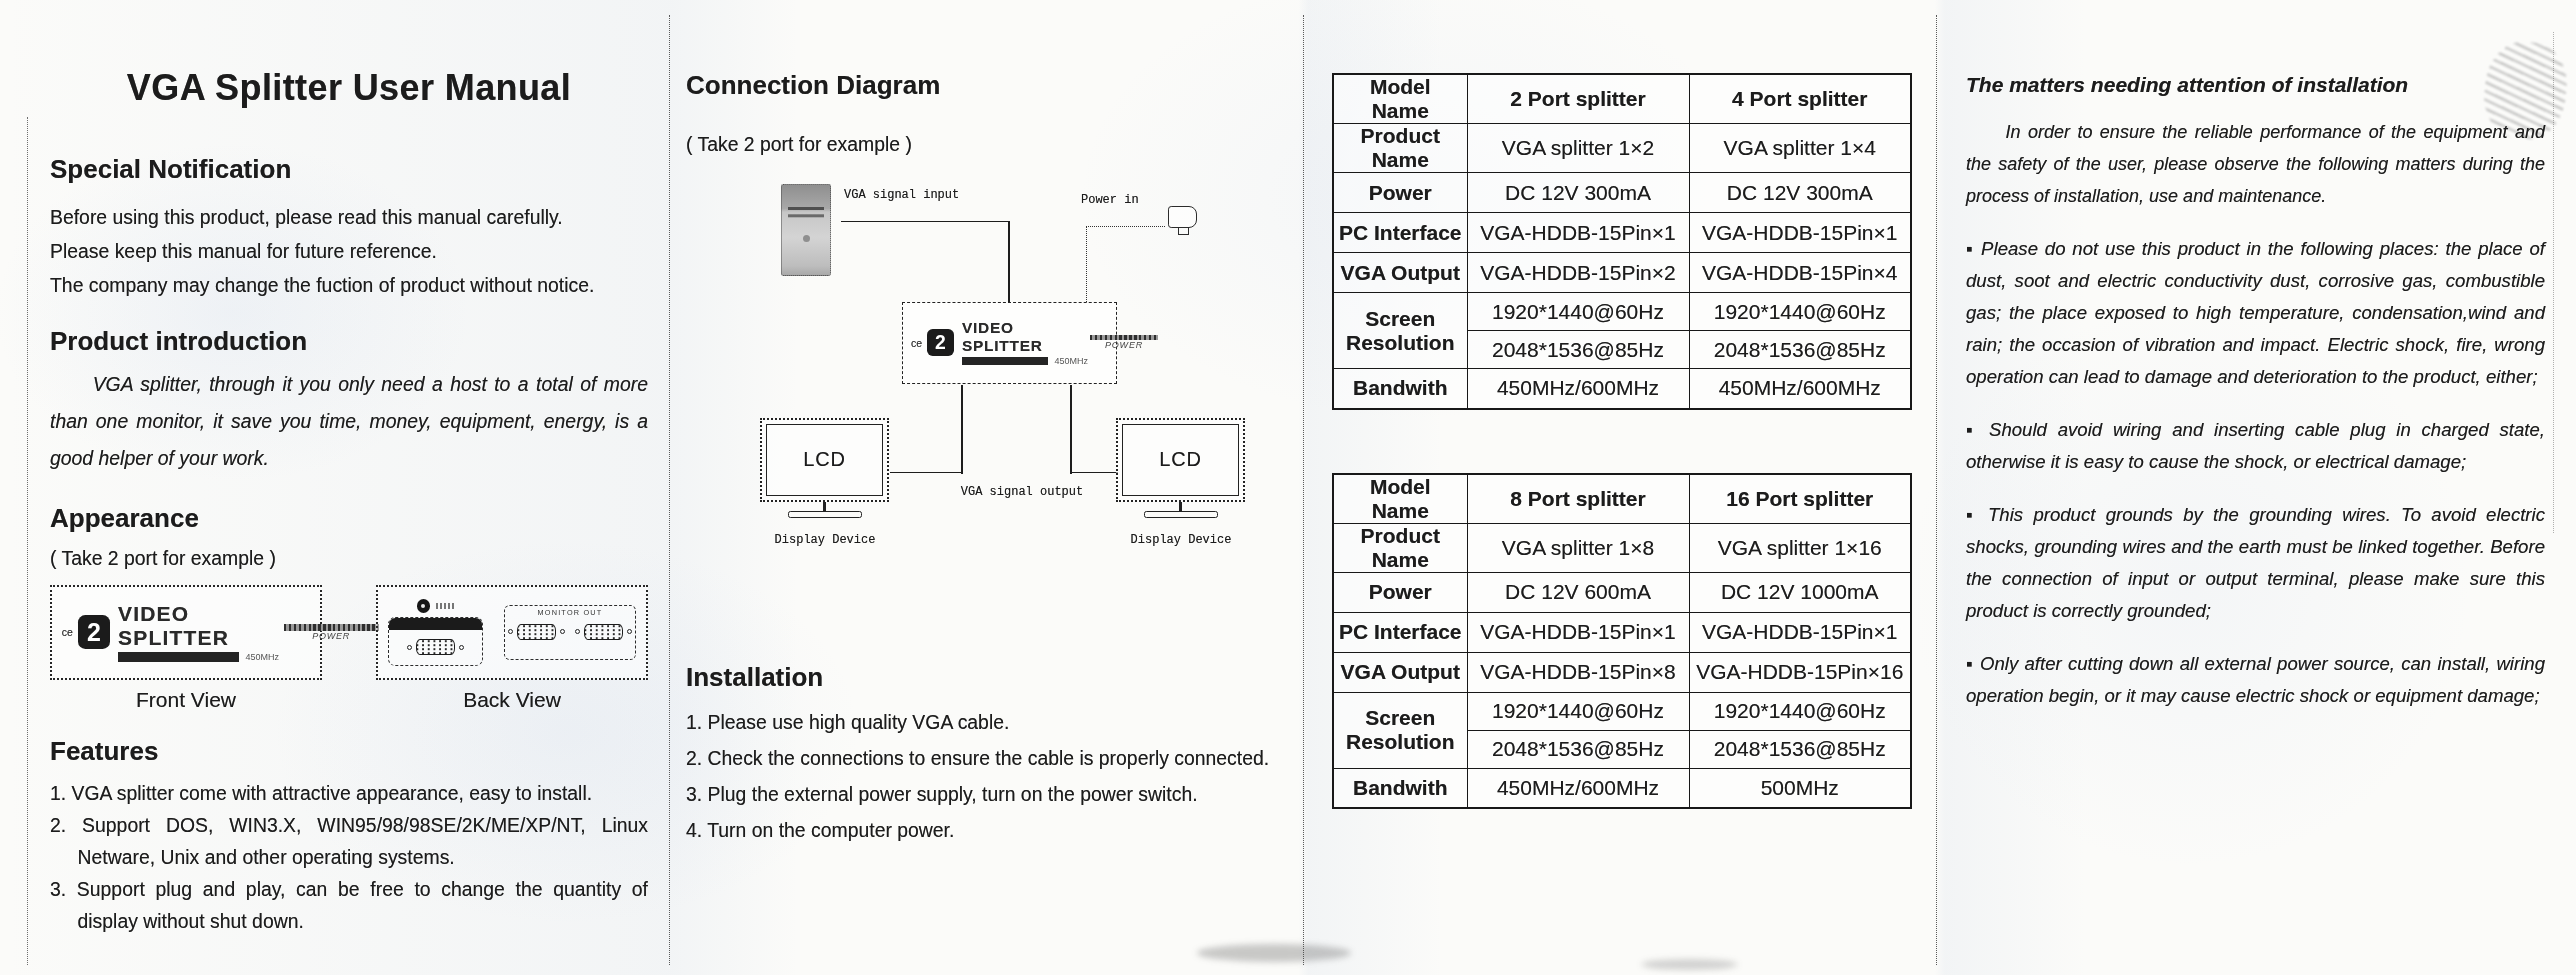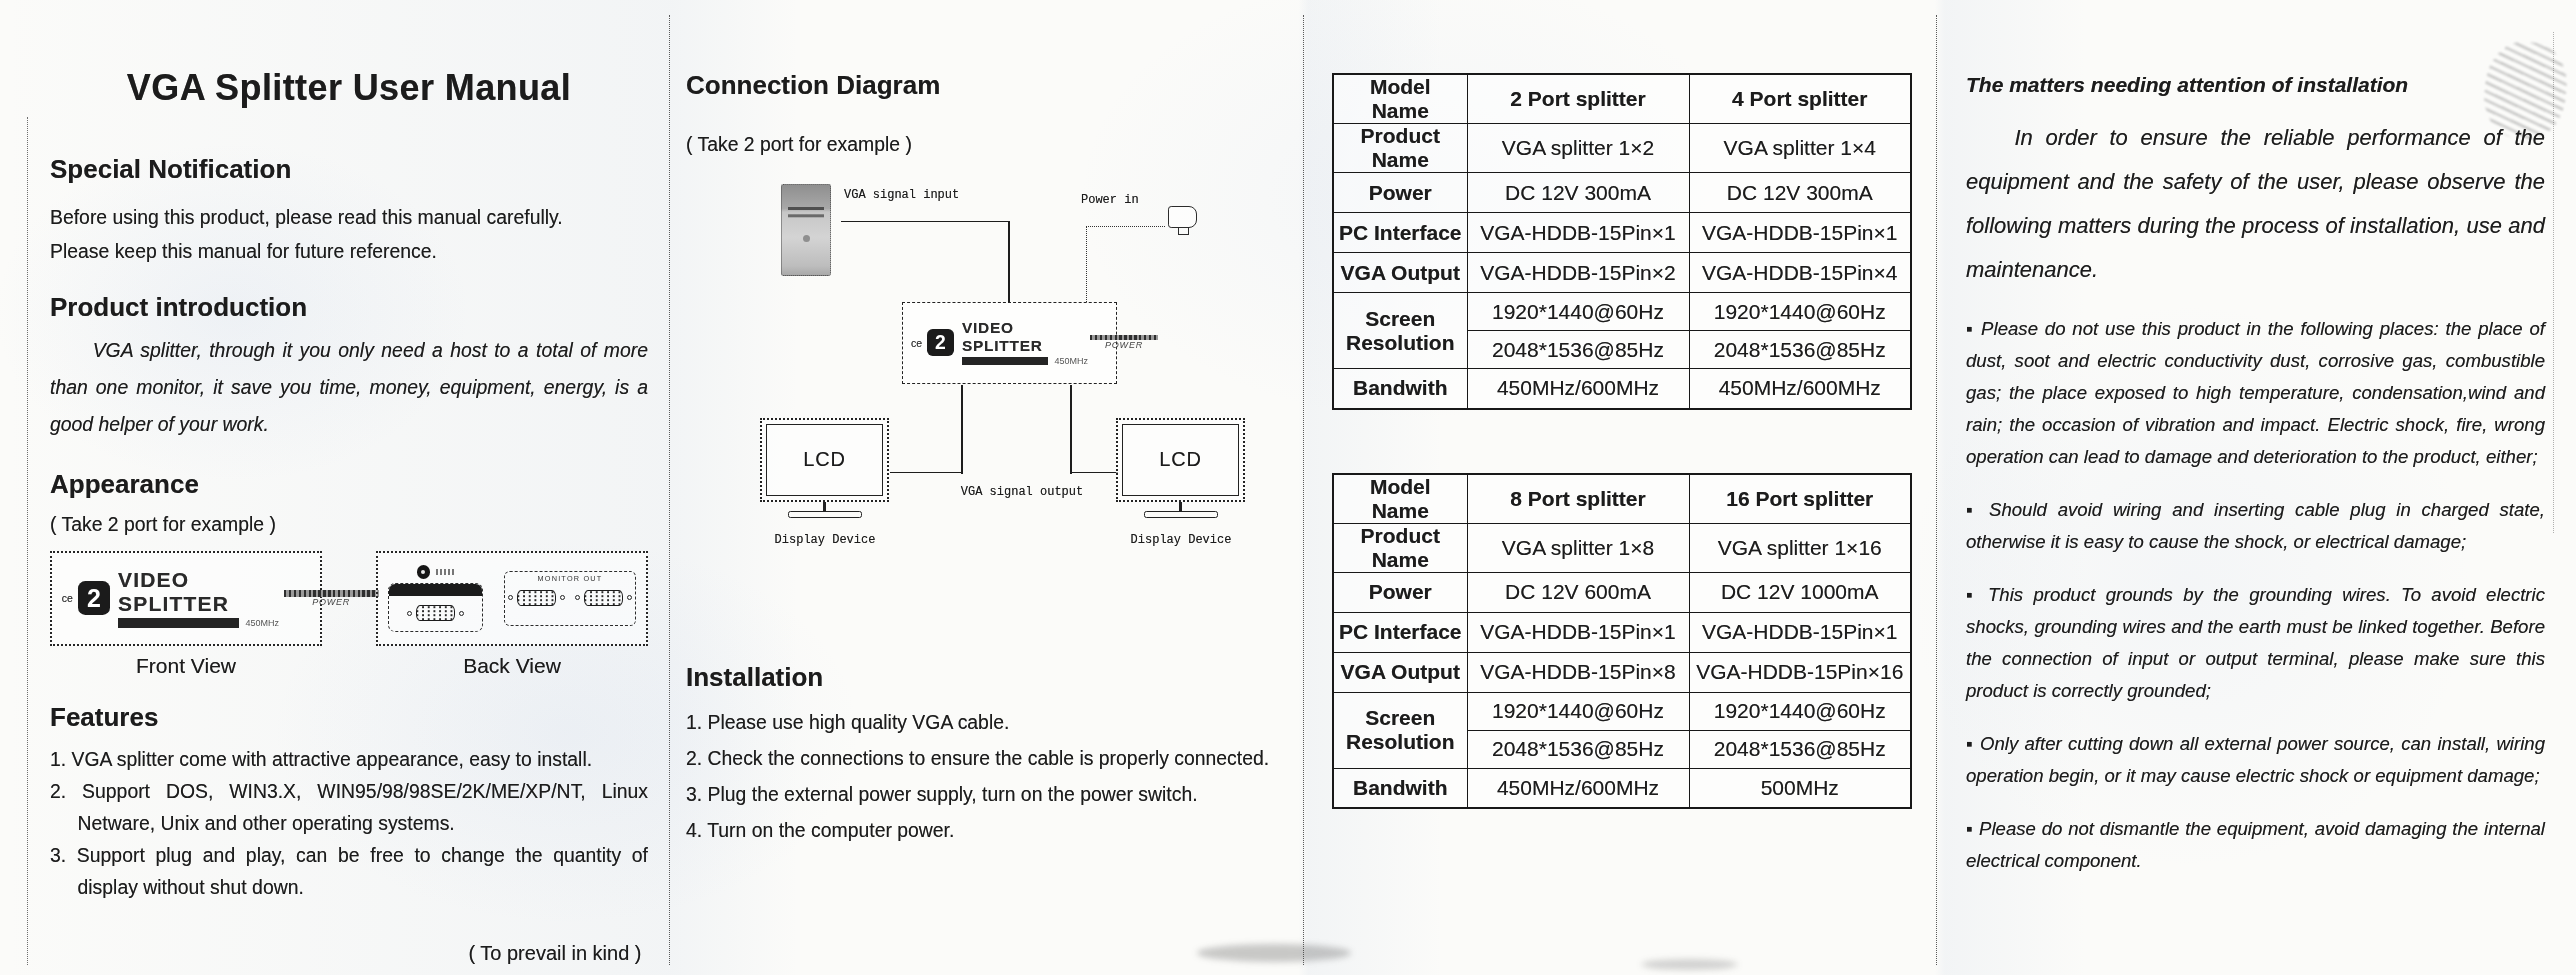--- a/index.html
+++ b/index.html
@@ -128,21 +128,21 @@
   .spec-table.second { margin-top:63px; }
   .spec-table td, .spec-table th { border:1.6px solid #181818; text-align:center; vertical-align:middle; font-size:21px; padding:0 4.9px; }
   .spec-table .lbl { font-weight:bold; width:134px; }
   .spec-table .val { width:222px; font-weight:normal; }
   .spec-table th.val { font-weight:bold; }
   .row-n  { height:40px; }
   .row-sr { height:38px; }
 
   
   .p4 .h2.mat { margin-top:24px; font-size:21px; }
-  .p4 .intro { margin-top:19.4px; font-size:22px; line-height:44px; text-align:justify; text-indent:2.2em; }
+  .p4 .intro { margin-top:19.4px; font-size:18px; line-height:32px; text-align:justify; text-indent:2.2em; }
   .p4 .bullet { margin-top:21px; font-size:18.6px; line-height:32px; text-align:justify; }
 </style>
 </head>
 <body>
 
 <div class="tint"></div>
 <div class="edge-left"></div>
 <div class="divider d1"></div>
 <div class="divider d2"></div>
 <div class="divider d3"></div>
@@ -151,20 +151,21 @@
 <div class="smudge-b1"></div>
 <div class="smudge-b2"></div>
 
 <section class="panel p1">
   <h1 class="doc-title">VGA Splitter User Manual</h1>
 
   <h2 class="h2 sn">Special Notification</h2>
   <div class="sn-lines">
     <div class="body-line">Before using this product, please read this manual carefully.</div>
     <div class="body-line">Please keep this manual for future reference.</div>
+    <div class="body-line">The company may change the fuction of product without notice.</div>
   </div>
 
   <h2 class="h2 pi">Product introduction</h2>
   <p class="para indent pi-body">VGA splitter, through it you only need a host to a total of more than one monitor, it save you time, money, equipment, energy, is a good helper of your work.</p>
 
   <h2 class="h2 app">Appearance</h2>
   <div class="note-line app-note">( Take 2 port for example )</div>
 
   <div class="appearance-row">
 
@@ -394,15 +395,14 @@
     </table>
 </section>
 
 <section class="panel p4">
   <h2 class="h2 mat">The matters needing attention of installation</h2>
   <p class="intro">In order to ensure the reliable performance of the equipment and the safety of the user, please observe the following matters during the process of installation, use and maintenance.</p>
   <p class="bullet">▪ Please do not use this product in the following places: the place of dust, soot and electric conductivity dust, corrosive gas, combustible gas; the place exposed to high temperature, condensation,wind and rain; the occasion of vibration and impact. Electric shock, fire, wrong operation can lead to damage and deterioration to the product, either;</p>
   <p class="bullet">▪ Should avoid wiring and inserting cable plug in charged state, otherwise it is easy to cause the shock, or electrical damage;</p>
   <p class="bullet">▪ This product grounds by the grounding wires. To avoid electric shocks, grounding wires and the earth must be linked together. Before the connection of input or output terminal, please make sure this product is correctly grounded;</p>
   <p class="bullet">▪ Only after cutting down all external power source, can install, wiring operation begin, or it may cause electric shock or equipment damage;</p>
-  <p class="bullet">▪ Please do not dismantle the equipment, avoid damaging the internal electrical component.</p>
 </section>
 
 
 </body></html>

